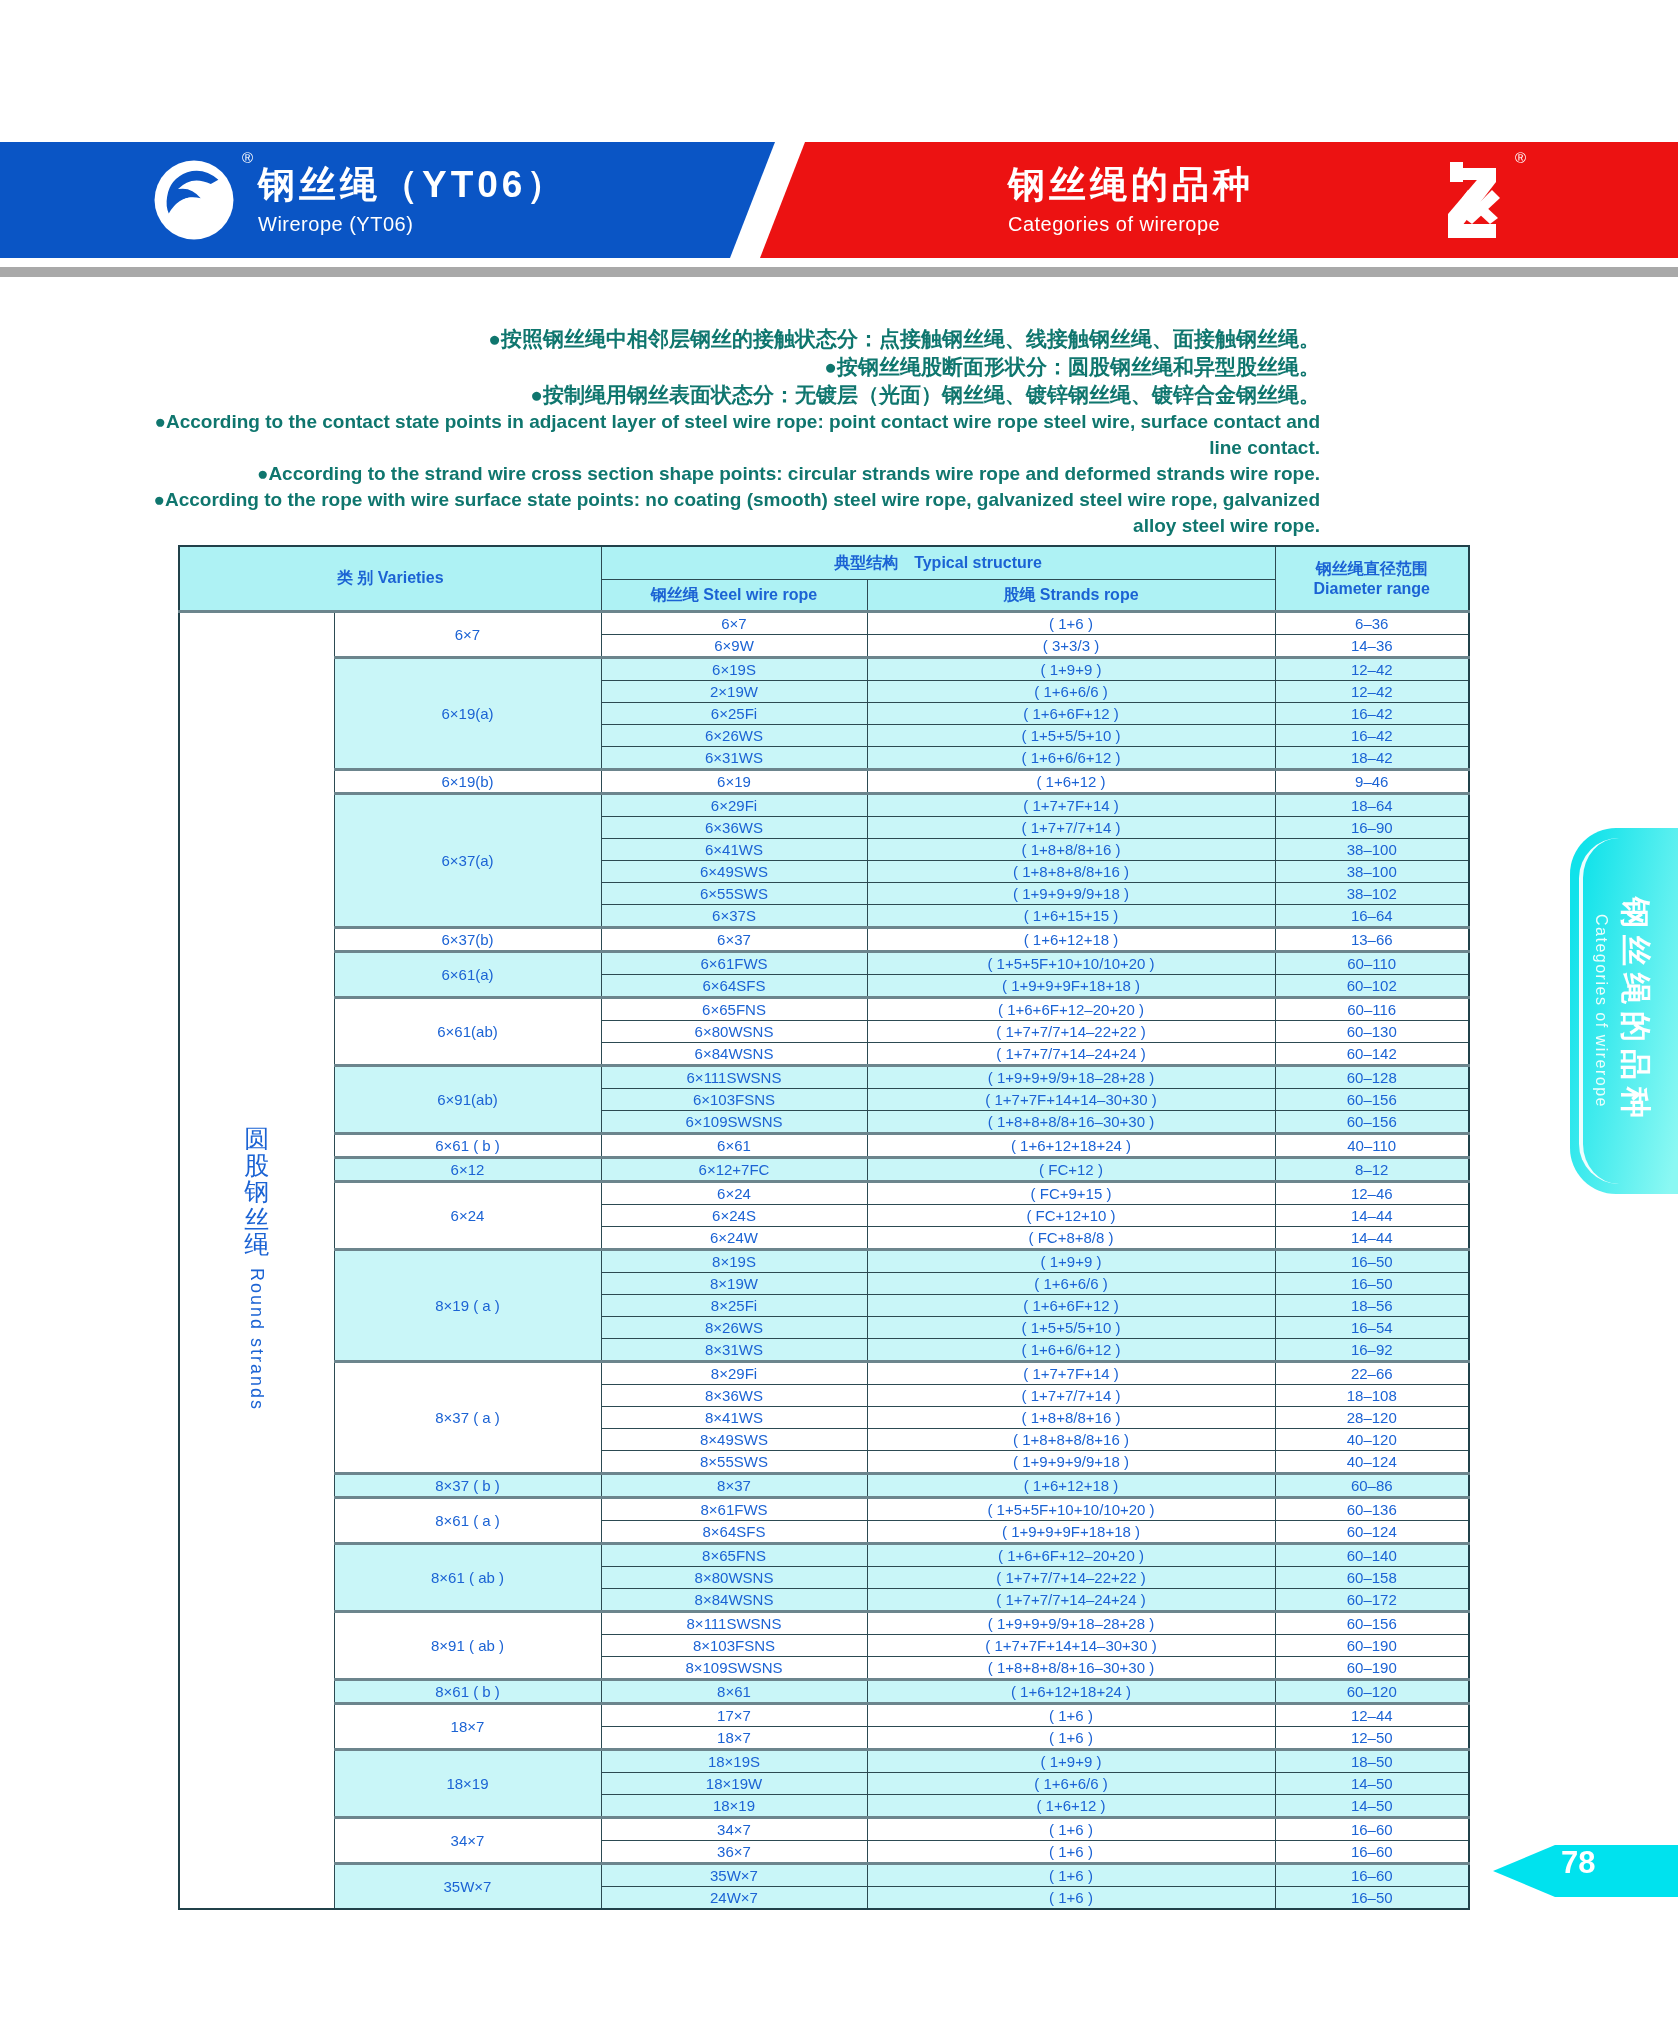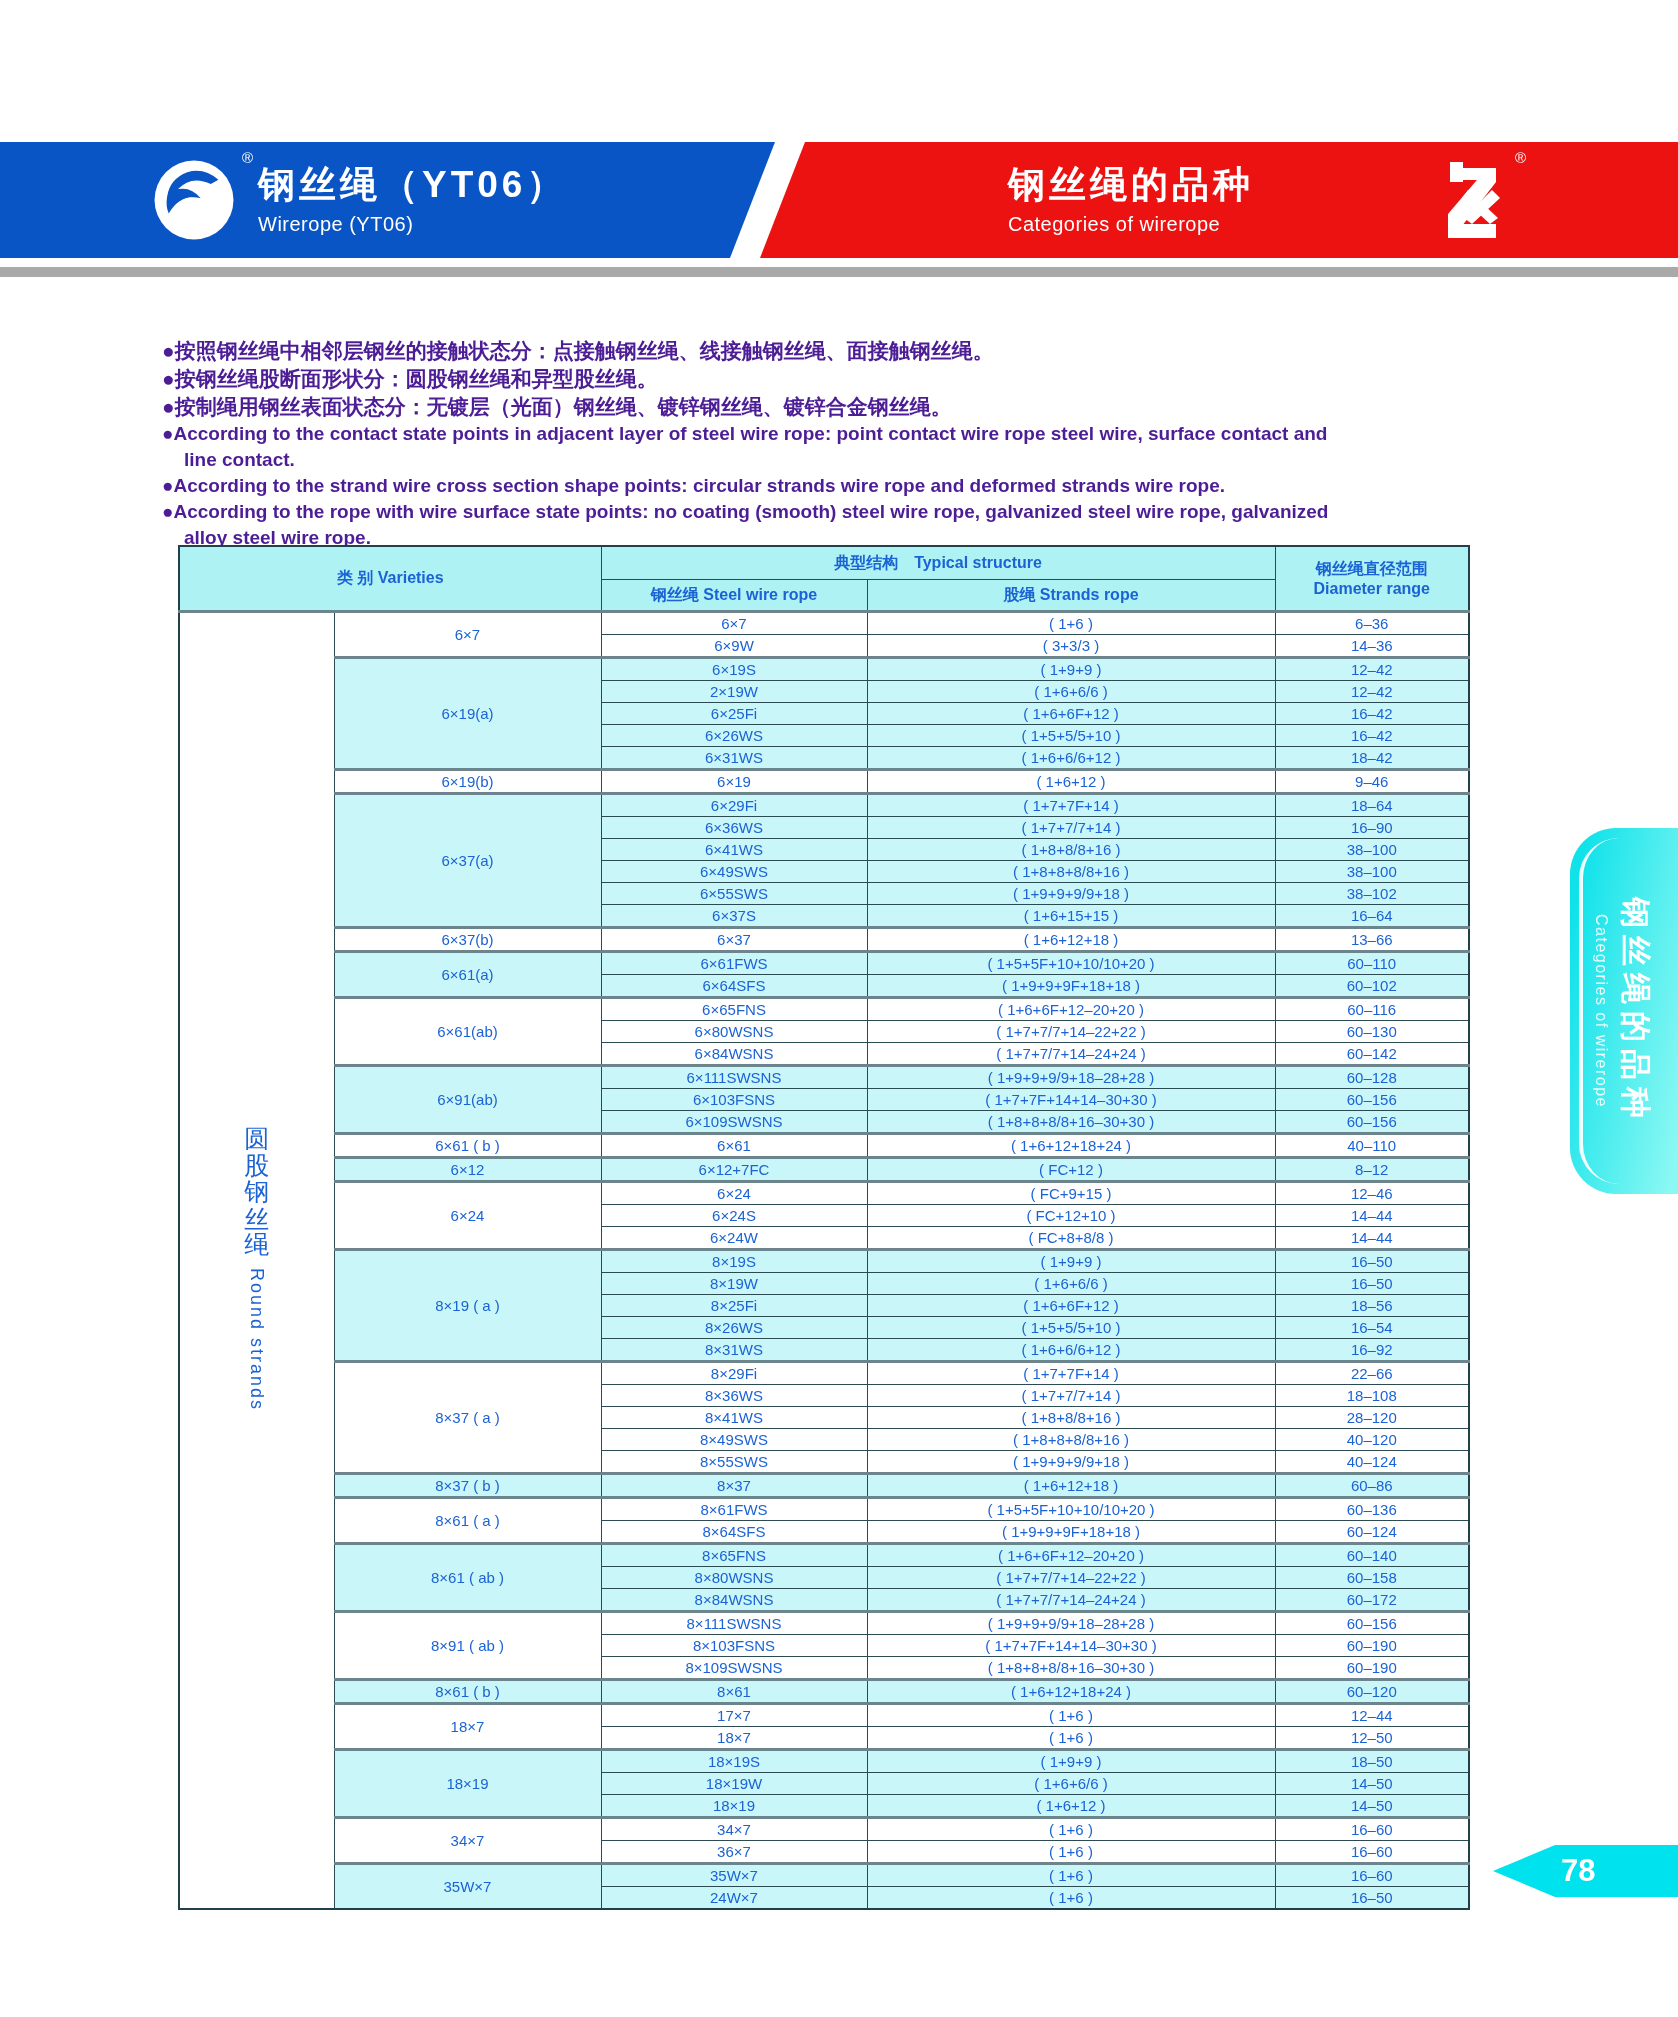--- a/index.html
+++ b/index.html
@@ -19,21 +19,21 @@
   .band-blue .band-titles{margin-left:258px;}
   .band-red .band-titles{margin-left:248px;}
   .title-zh{font-size:37px;font-weight:700;letter-spacing:4px;line-height:1.15;}
   .title-en{font-size:20px;margin-top:6px;letter-spacing:.5px;}
   .brand-z{position:absolute;right:170px;top:10px;width:70px;height:100px;}
   .reg-right{right:152px;top:8px;}
 
   .gray-bar{position:absolute;left:0;top:267px;width:1678px;height:10px;background:#a9a9a9;}
 
   
-  .bullets{position:absolute;left:150px;top:325px;width:1170px;list-style:none;margin:12px;padding:0;color:#4c1d95;}
+  .bullets{position:absolute;left:150px;top:325px;width:1170px;list-style:none;margin:0;padding:0;color:#0f766e;text-align:right;}
   .bullets li{padding-left:22px;text-indent:-22px;}
   .bullets li.zh{font-size:21px;font-weight:600;line-height:28px;}
   .bullets li.en{font-size:19px;font-weight:700;line-height:26px;}
 
   
   .rope-table{position:absolute;left:178px;top:545px;width:1290px;border-collapse:collapse;
               table-layout:fixed;color:#1b63d4;}
   .rope-table th,.rope-table td{border:1px solid #2c4a52;padding:0;text-align:center;
               vertical-align:middle;font-weight:400;overflow:hidden;}
   .rope-table thead th{background:#aef2f4;font-size:16px;font-weight:bold;}
@@ -60,21 +60,21 @@
             border-left:4px solid rgba(255,255,255,.92);
             border-radius:40px 0 0 40px;}
   .side-tab-inner{position:absolute;left:50%;top:50%;transform:translate(-50%,-50%) rotate(90deg);
             display:flex;flex-direction:column;align-items:center;white-space:nowrap;color:#fff;}
   .tab-zh{font-size:31px;font-weight:700;letter-spacing:7px;}
   .tab-en{font-size:16px;margin-top:4px;letter-spacing:1.5px;color:#eafffd;}
 
   
   .page-badge{position:absolute;right:0;top:1845px;width:185px;height:52px;background:#00e2ee;
             clip-path:polygon(0 50%,62px 0,100% 0,100% 100%,62px 100%);
-            display:flex;align-items:center;}
+            display:flex;align-items:flex-start;}
   .page-badge span{margin-left:68px;color:#fff;font-size:31px;font-weight:700;}
 </style>
 </head>
 <body>
 
 <div class="page">
 
   <div class="band band-blue">
     <div class="logo-circle">
       <svg viewBox="0 0 100 100" width="84" height="84">

